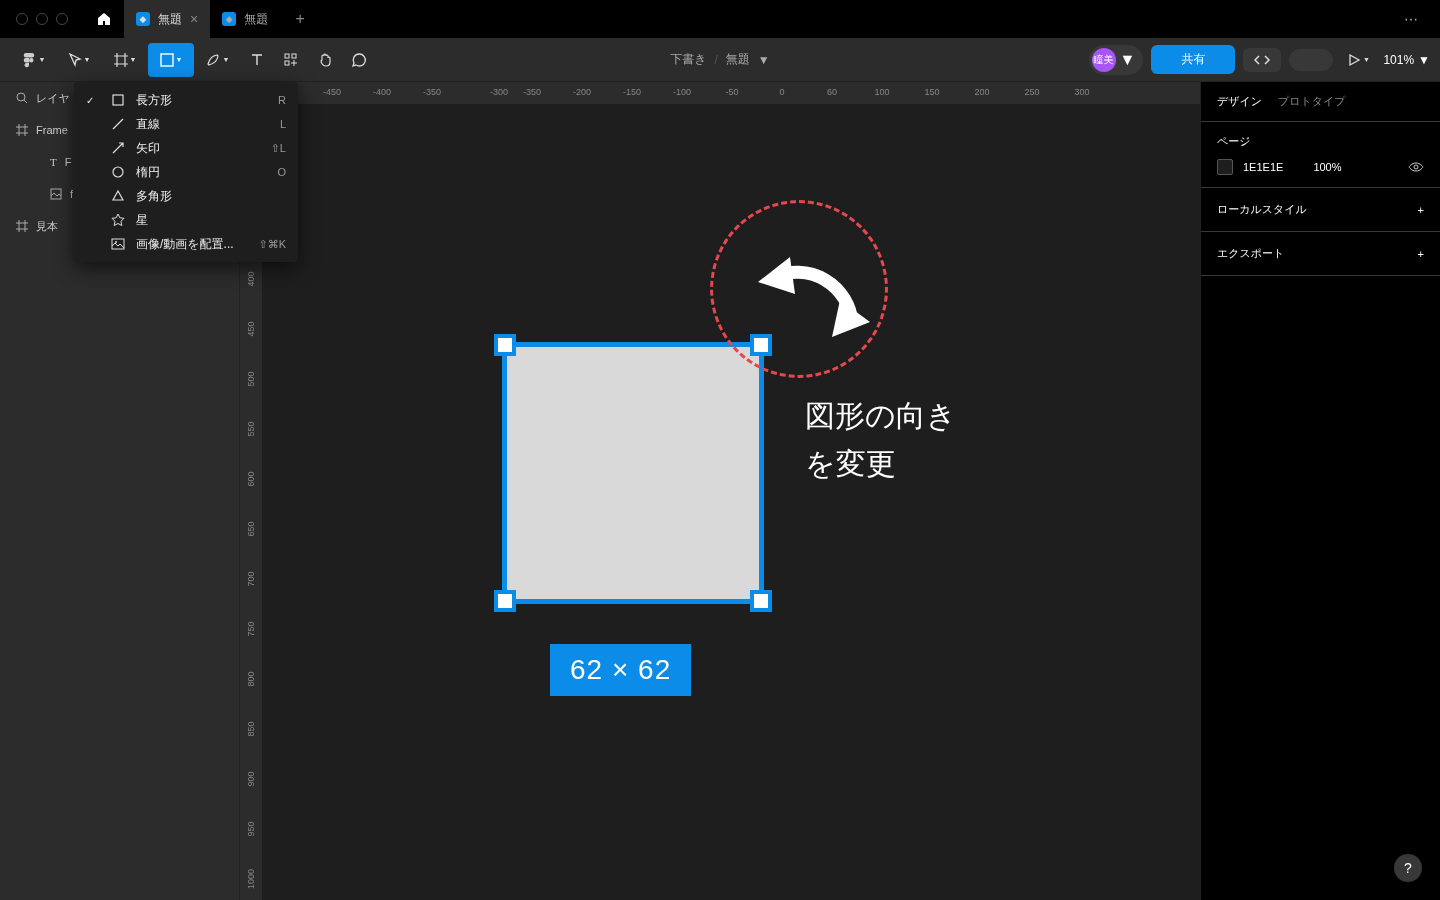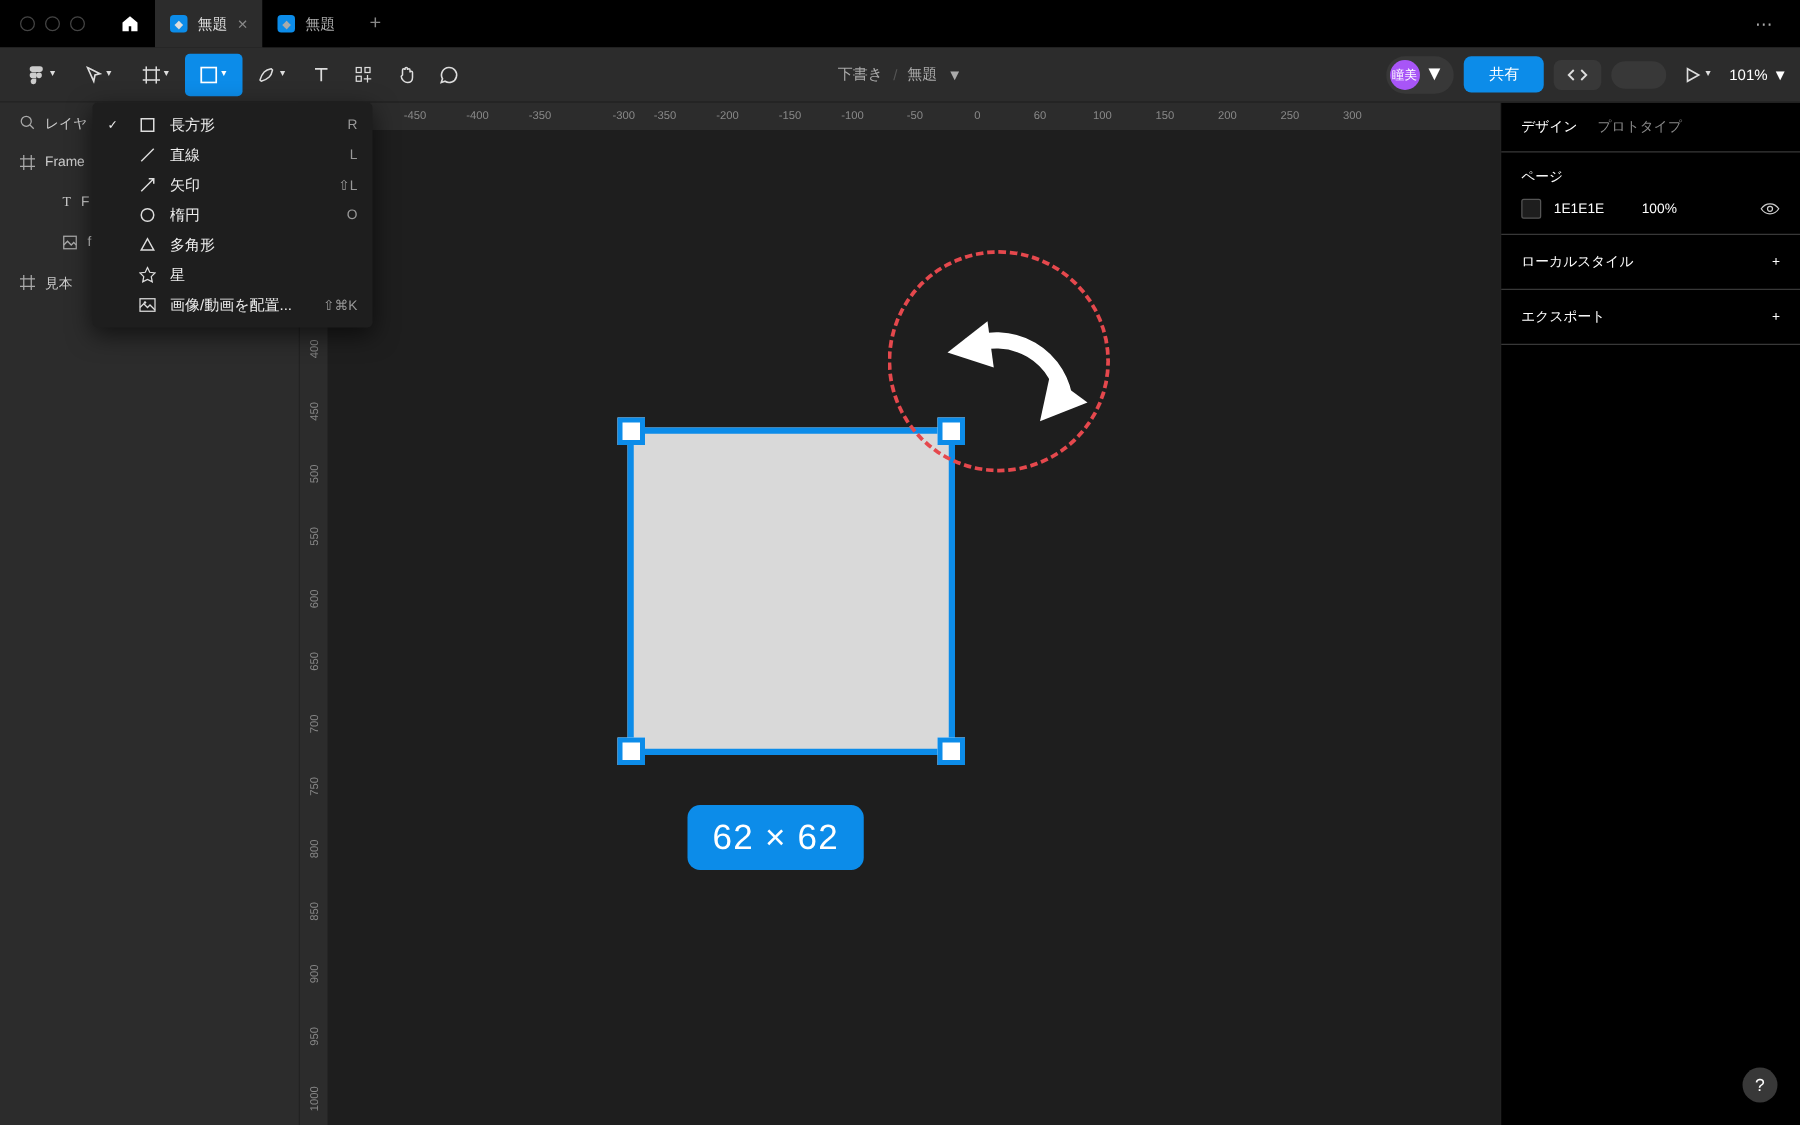--- a/index.html
+++ b/index.html
@@ -22,21 +22,21 @@
 .tool-group { display: flex; align-items: center; gap: 0; }
 .tool-btn { width: 34px; height: 34px; display: flex; align-items: center; justify-content: center; color: #ddd; border-radius: 4px; position: relative; }
 .tool-btn.wide { width: 46px; }
 .tool-btn.active { background: #0c8ce9; color: #fff; }
 .tool-btn .chev { font-size: 7px; margin-left: 2px; }
 .toolbar-center { position: absolute; left: 50%; transform: translateX(-50%); display: flex; align-items: center; gap: 8px; font-size: 12px; color: #aaa; }
 .toolbar-center .sep { color: #555; }
 .toolbar-right { margin-left: auto; display: flex; align-items: center; gap: 8px; }
 .avatar { width: 24px; height: 24px; border-radius: 50%; background: #a855f7; display: flex; align-items: center; justify-content: center; font-size: 10px; }
 .avatar-wrap { display: flex; align-items: center; gap: 4px; background: #383838; padding: 3px 8px 3px 3px; border-radius: 24px; }
-.share-btn { background: #0c8ce9; padding: 6px 20px; border-radius: 6px; font-size: 12px; }
+.share-btn { background: #0c8ce9; padding: 6px 30px; border-radius: 6px; font-size: 12px; }
 .dev-btn { background: #383838; padding: 6px 10px; border-radius: 6px; }
 .zoom { font-size: 12px; display: flex; align-items: center; gap: 4px; }
 
 
 .main { display: flex; height: calc(900px - 38px - 44px); }
 .left-panel { width: 240px; background: #2c2c2c; border-right: 1px solid #222; font-size: 11px; }
 .left-panel .search-row, .left-panel .row { display: flex; align-items: center; padding: 6px 16px; gap: 8px; color: #ccc; height: 32px; }
 .left-panel .row.indent2 { padding-left: 50px; }
 
 
@@ -55,21 +55,21 @@
 .ruler-v span { position: absolute; left: 50%; transform: translate(-50%,-50%) rotate(-90deg); transform-origin: center; }
 .ruler-corner { position: absolute; top: 0; left: 0; width: 22px; height: 22px; background: #2c2c2c; }
 
 .shape { position: absolute; left: 262px; top: 260px; width: 262px; height: 262px; background: #d9d9d9; border: 5px solid #0c8ce9; }
 .handle { position: absolute; width: 22px; height: 22px; background: #fff; border: 4px solid #0c8ce9; }
 .handle.tl { left: -13px; top: -13px; }
 .handle.tr { right: -13px; top: -13px; }
 .handle.bl { left: -13px; bottom: -13px; }
 .handle.br { right: -13px; bottom: -13px; }
 
-.dim-badge { position: absolute; left: 310px; top: 562px; background: #0c8ce9; padding: 10px 20px; font-size: 28px; font-weight: 500; border-radius: 10px; letter-spacing: 1px; }
+.dim-badge { position: absolute; left: 310px; top: 562px; background: #0c8ce9; padding: 10px 20px; font-size: 28px; font-weight: 500; border-radius: 0; letter-spacing: 1px; }
 
 .red-circle { position: absolute; left: 470px; top: 118px; width: 178px; height: 178px; border: 3px dashed #e5484d; border-radius: 50%; }
 .curved-arrow { position: absolute; left: 500px; top: 140px; width: 140px; height: 140px; }
 .annotation { position: absolute; left: 565px; top: 310px; font-size: 30px; color: #fff; line-height: 1.6; font-weight: 400; }
 
 
 .right-panel { width: 240px; background: #000000; border-left: 1px solid #222; font-size: 11px; }
 .rp-tabs { display: flex; padding: 0 16px; gap: 16px; height: 40px; align-items: center; border-bottom: 1px solid #383838; }
 .rp-tabs span.active { color: #fff; font-weight: 500; }
 .rp-tabs span { color: #888; }
@@ -278,20 +278,24 @@
       <div class="handle br"></div>
     </div>
     <div class="dim-badge">62 × 62</div>
 
     <div class="red-circle"></div>
     <svg class="curved-arrow" viewBox="0 0 140 140">
       <path d="M35 55 A55 55 0 0 1 112 100" stroke="#fff" stroke-width="13" fill="none"></path>
       <path d="M18 60 L50 35 L55 72 Z" fill="#fff"></path>
       <path d="M100 78 L130 100 L92 115 Z" fill="#fff"></path>
     </svg>
+    <div class="annotation">
+      <div>図形の向き</div>
+      <div>を変更</div>
+    </div>
   </div>
 
   <div class="right-panel">
     <div class="rp-tabs">
       <span class="active">デザイン</span>
       <span>プロトタイプ</span>
     </div>
     <div class="rp-section">
       <div class="title">ページ</div>
       <div class="rp-row">

